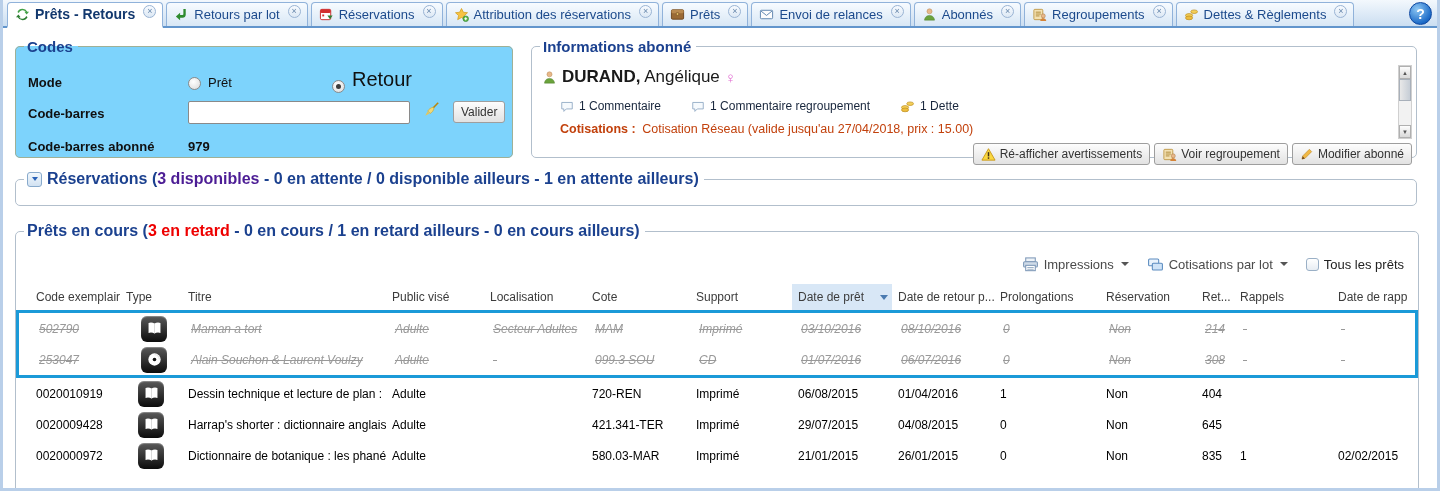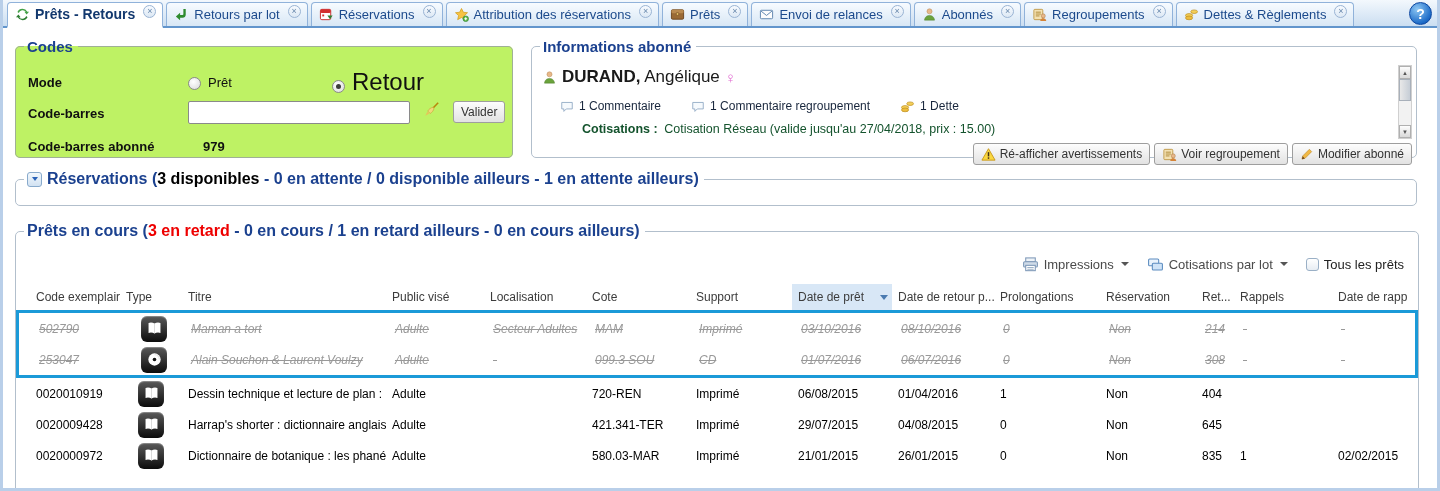--- a/index.html
+++ b/index.html
@@ -20,49 +20,49 @@
                border:1px solid #9ab4d4; color:#6888ac; font-size:9px; line-height:11px; text-align:center;
                align-self:flex-start; margin:-1px 0 0 3px; font-weight:normal; }
   .help-btn { position:absolute; right:5px; top:2px; width:23px; height:23px; border-radius:50%;
               background:radial-gradient(circle at 35% 30%, #8ec8f4, #1e6cc8 70%, #0d47a1);
               border:1px solid #0d47a1; color:#fff; font-weight:bold; font-size:14px;
               display:flex; align-items:center; justify-content:center; }
   
   fieldset { position:absolute; margin:0; padding:0; border:1px solid #b2bfcc; border-radius:5px; }
   legend { margin-left:8px; padding:0 5px 0 3px; font-weight:bold; font-size:15px; color:#1b418f;
            display:flex; align-items:center; gap:5px; }
-  .codes { left:12px; top:38px; width:498px; height:120px; background:#bef264; border-color:#9fb096; }
+  .codes { left:12px; top:38px; width:498px; height:120px; background:#7dd3fc; border-color:#9fb096; }
   .info  { left:528px; top:38px; width:886px; height:120px; background:#fff; }
   .resa  { left:12px; top:170px; width:1402px; height:36px; }
   .loans { left:12px; top:222px; width:1402px; height:300px; }
   .resa legend, .loans legend { font-size:16px; }
-  .green-text { color:#000000; }
+  .green-text { color:#4c1d95; }
   .red-text { color:#ee0000; }
   
   .codes .lbl { position:absolute; font-weight:bold; font-size:13px; color:#101010; }
   .radio { width:13px; height:13px; border-radius:50%; border:1px solid #8a8a8a; position:absolute;
            background:radial-gradient(circle at 40% 35%, #fff, #d8d8d8); }
   .radio.checked::after { content:''; position:absolute; left:3px; top:3px; width:5px; height:5px;
                           border-radius:50%; background:#3c3c3c; }
   .radio-lbl { position:absolute; font-size:13px; color:#101010; }
-  .radio-lbl.big { font-size:24px; }
+  .radio-lbl.big { font-size:20px; }
   .codes input { position:absolute; left:172px; top:46px; width:222px; height:23px;
                  border:1px solid #8a8a8a; border-radius:2px; font-size:13px; padding:0 4px; }
   .btn { display:inline-flex; align-items:center; gap:4px; padding:2px 7px; font-size:12px; color:#333;
          background:linear-gradient(#fdfdfd,#e2e2e2); border:1px solid #9e9e9e; border-radius:3px; height:22px; }
   .valider { position:absolute; left:437px; top:46px; }
   .broom-wrap { position:absolute; left:407px; top:45px; }
   .code-val { position:absolute; font-weight:bold; font-size:13px; color:#101010; }
   
   .name-line { position:absolute; left:10px; top:12px; display:flex; align-items:center; gap:5px; font-size:17px; color:#1a1a1a; }
   .name-line b { font-size:17px; }
   .female { color:#e06ad0; font-size:15px; }
   .badges { position:absolute; left:28px; top:44px; display:flex; gap:30px; font-size:12px; color:#18263c; }
   .badge { display:flex; gap:5px; }
-  .cotis { position:absolute; left:28px; top:67px; font-size:12.5px; color:#14532d;margin-left:22px; }
+  .cotis { position:absolute; left:28px; top:67px; font-size:12.5px; color:#c2410c; }
   .cotis b { margin-right:3px; }
   .info-buttons { position:absolute; right:4px; top:88px; display:flex; gap:4px; }
   
   .vscroll { position:absolute; right:4px; top:10px; width:14px; height:74px;
              background:#f2f2f2; border:1px solid #d0d0d0; }
   .vs-arrow { position:absolute; left:0; width:12px; height:13px; background:linear-gradient(#fdfdfd,#d9d9d9);
               border:1px solid #b0b0b0; font-size:6px; color:#555; display:flex; align-items:center; justify-content:center; }
   .vs-up { top:0; } .vs-down { bottom:0; }
   .vs-thumb { position:absolute; left:0; top:13px; width:12px; height:22px;
               background:linear-gradient(90deg,#e8e8e8,#c6cdd6); border:1px solid #a8b0ba; }
@@ -221,21 +221,21 @@
         <svg viewBox="0 0 16 16" width="18" height="18">
           <path stroke="#b8860b" stroke-width="1.4" d="M13.5 2.5L8.5 7.5" fill="none"></path>
           <path fill="#f0d878" stroke="#c8a83a" stroke-width=".6" d="M8.8 6.5c-2 .4-3.6 1.7-4.6 3.3l2.2 2.2c1.7-1 3-2.6 3.4-4.6z"></path>
           <path fill="#e5c55a" d="M4 10.3L2 14l3.8-1.9z"></path>
         </svg>
       </span>
     <button class="btn valider">
         <span>Valider</span>
       </button>
     <span class="lbl" style="left:12px;top:84px">Code-barres abonné</span>
-    <span class="code-val" style="left:187px;top:84px">979</span>
+    <span class="code-val" style="left:172px;top:84px">979</span>
   </fieldset>
 
   <fieldset class="info">
     <legend>
         <span>Informations abonné</span>
       </legend>
     <div class="name-line">
       <span class="ic">
           <svg viewBox="0 0 16 16" width="15" height="15">
             <circle cx="8" cy="4.6" r="2.7" fill="#e8b88a" stroke="#b5854e" stroke-width=".5"></circle>

